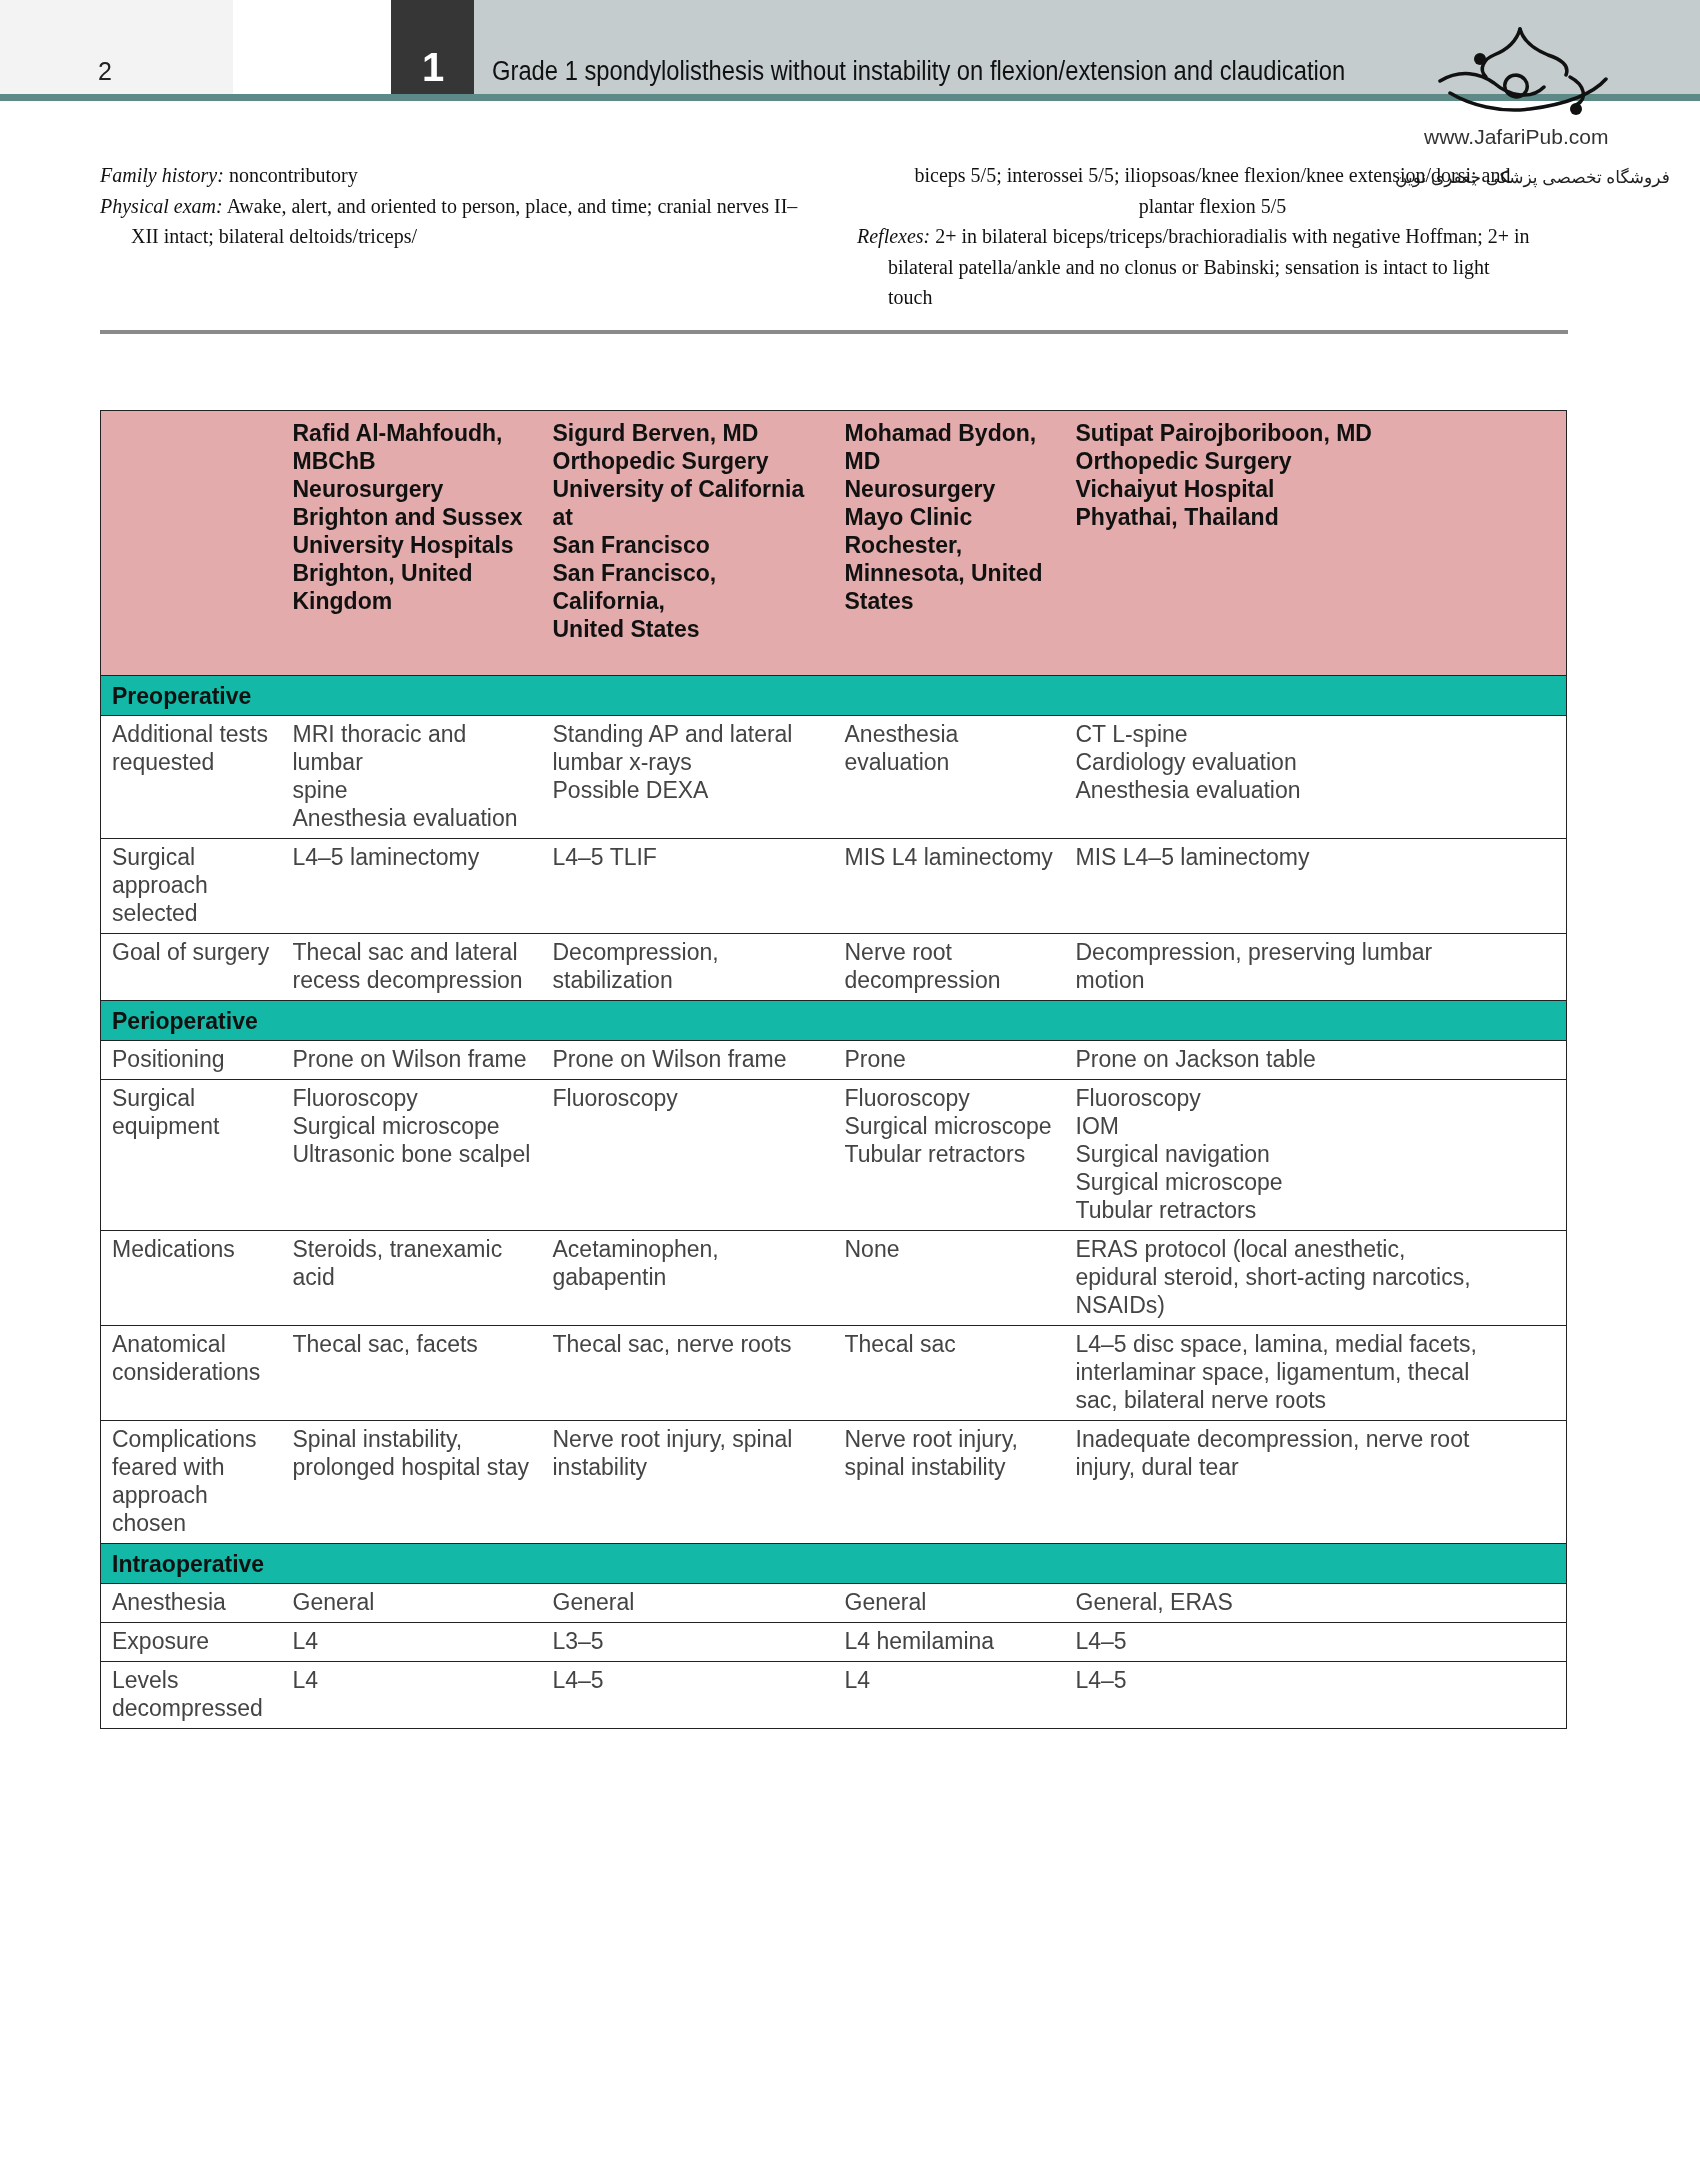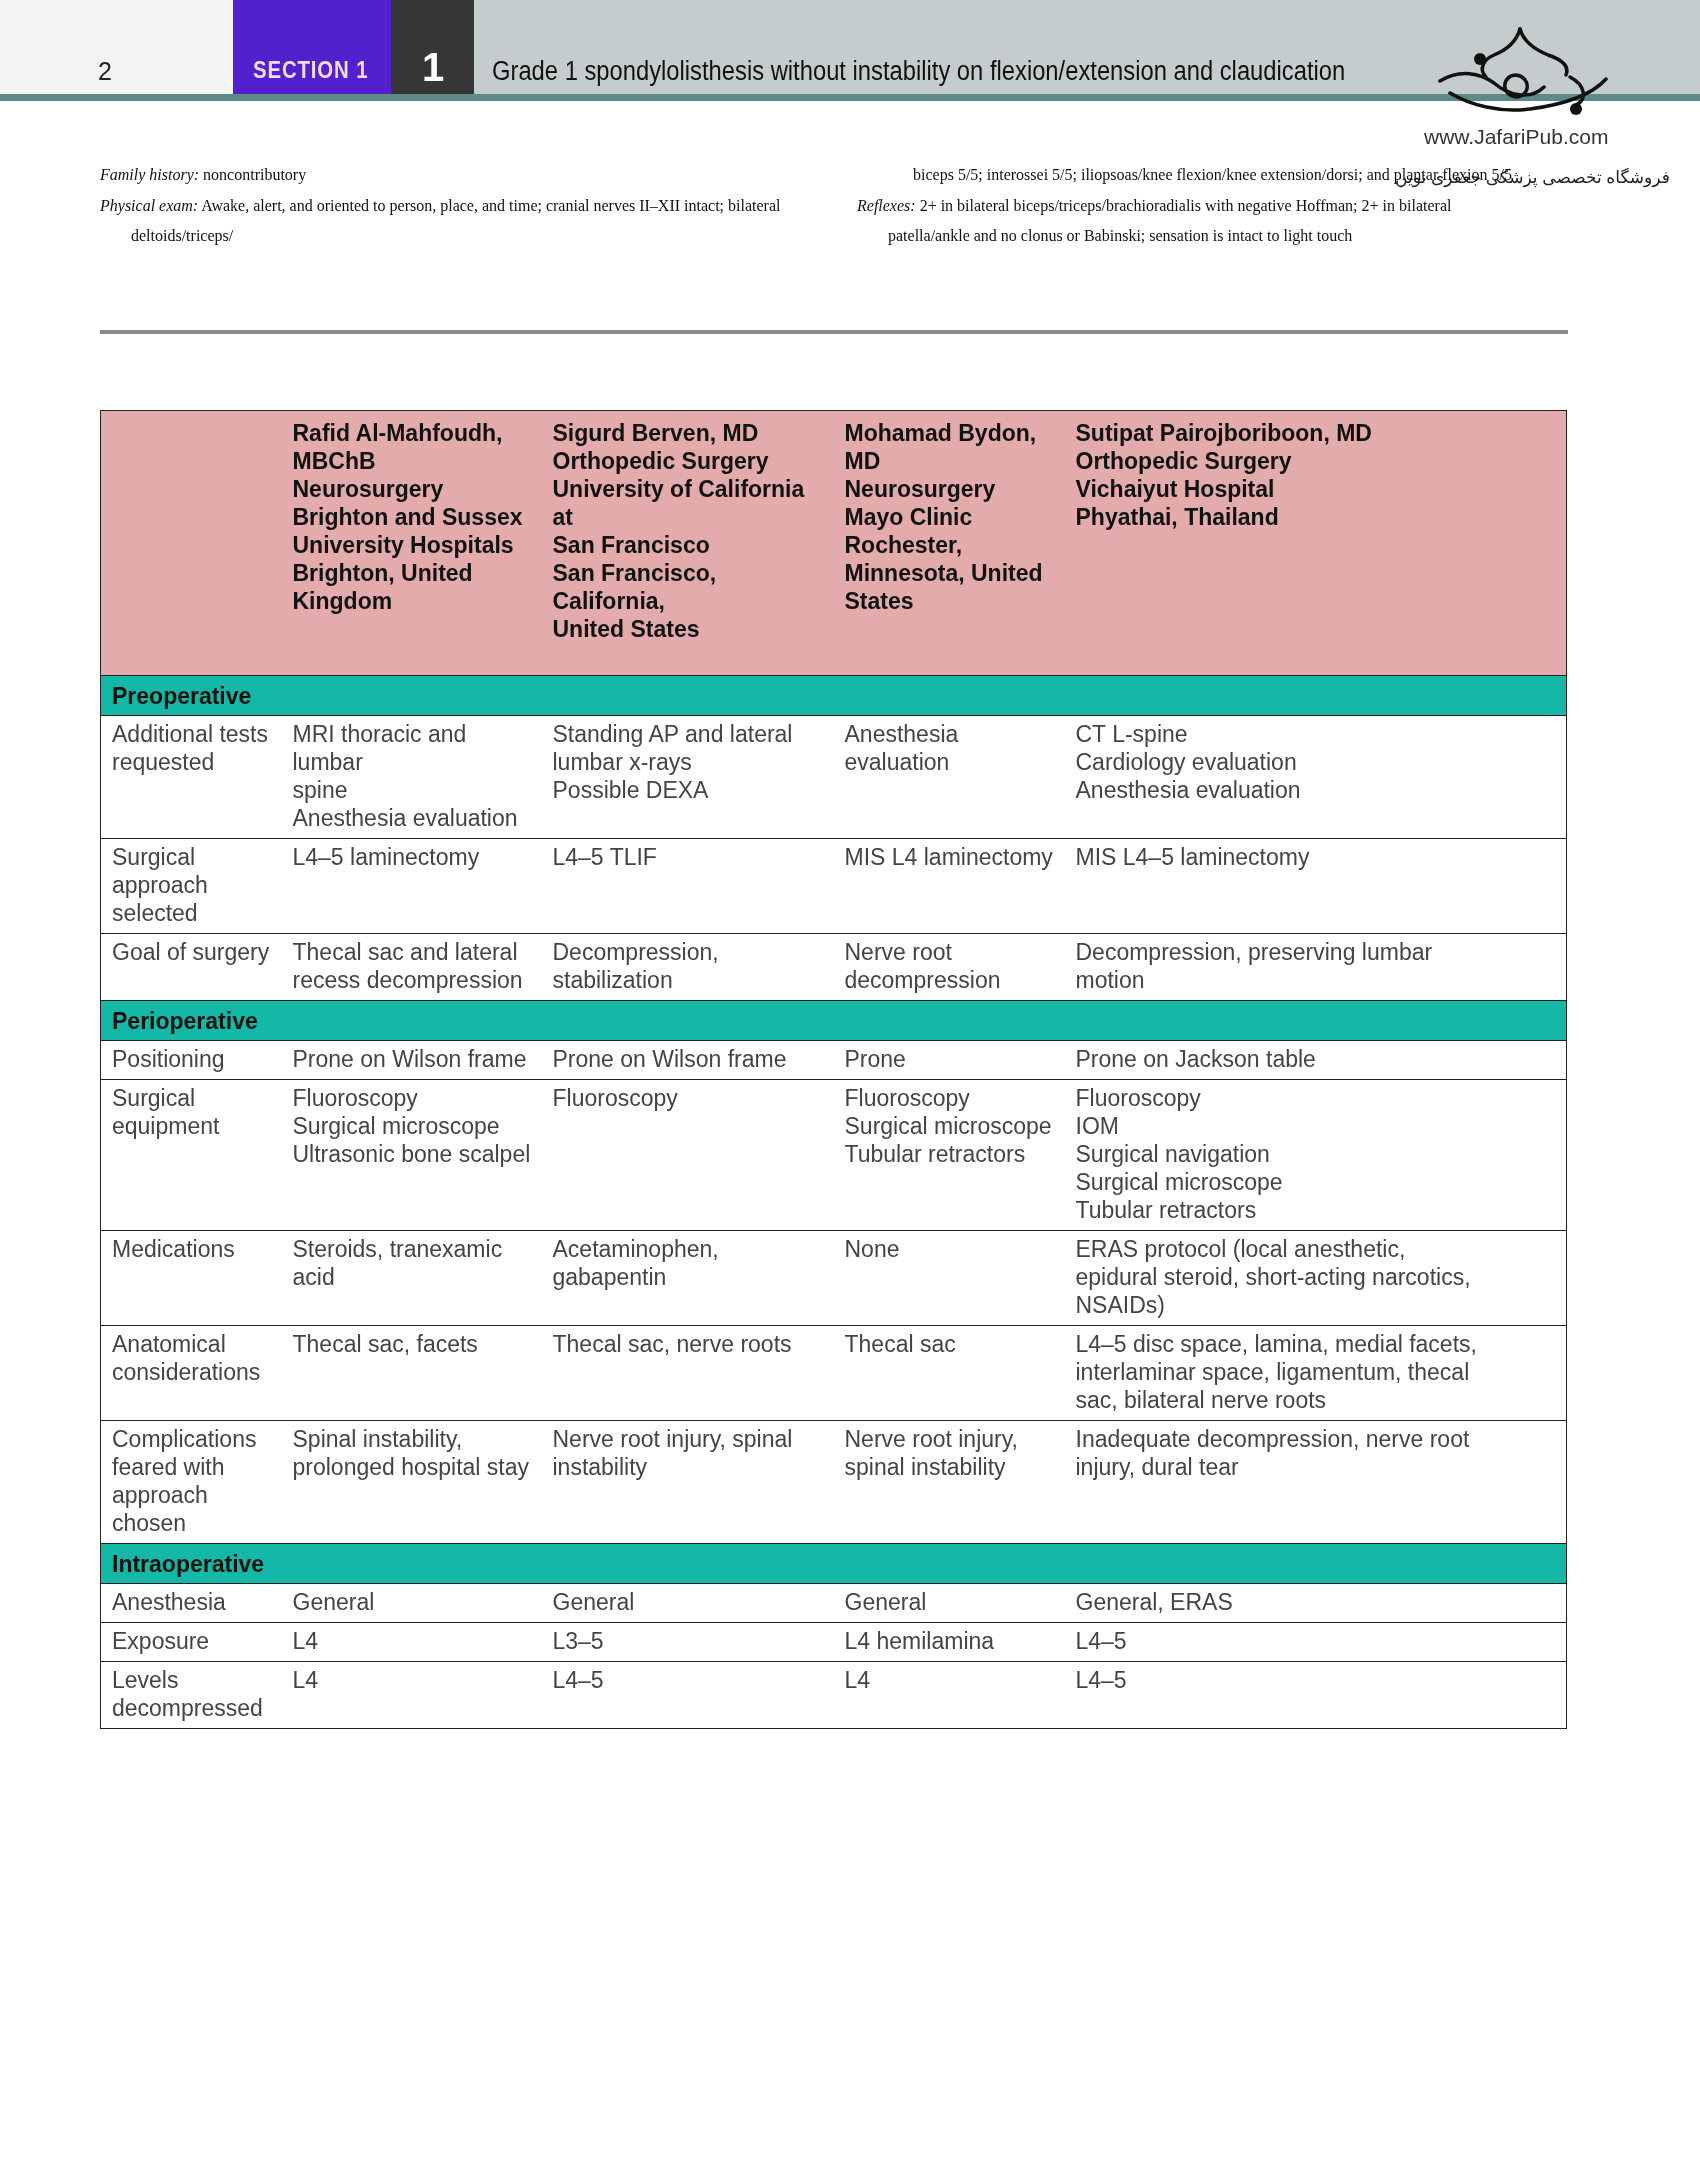--- a/index.html
+++ b/index.html
@@ -19,21 +19,21 @@
   .hdr-title-bg { position: absolute; left: 474px; top: 0; width: 1226px; height: 95px; background: #c4cccd; }
   .hdr-title { position: absolute; left: 492px; top: 56px; font-size: 27px; color: #111; white-space: nowrap;
     transform: scaleX(0.88); transform-origin: left; }
   .hdr-rule { position: absolute; left: 0; top: 94px; width: 1700px; height: 7px; background: #5d8a86; }
   
   .logo { position: absolute; left: 1420px; top: 25px; width: 200px; height: 100px; }
   .logo-url { position: absolute; left: 1424px; top: 125px; font-size: 21px; color: #333; }
   .logo-fa { position: absolute; left: 1395px; top: 167px; font-size: 17px; color: #222; direction: rtl; white-space: nowrap; }
 
   
-  .intro { position: absolute; top: 160px; font-family: "Liberation Serif", serif; font-size: 16px; line-height: 30.5px; color: #111; }
+  .intro { position: absolute; top: 160px; font-family: "Liberation Serif", serif; font-size: 20px; line-height: 30.5px; color: #111; }
   .intro.left { left: 100px; width: 700px; }
   .intro.right { left: 857px; width: 680px; }
   .intro p { margin: 0; padding-left: 31px; text-indent: -31px; }
   .intro p.cont { padding-left: 31px; text-indent: 0; text-align: center; }
   .intro em { font-style: italic; }
   .intro-rule { position: absolute; left: 100px; top: 330px; width: 1468px; height: 4px; background: #8a8a8a; }
 
   
   table.cmp { position: absolute; left: 100px; top: 410px; width: 1467px; border-collapse: collapse;
     font-size: 23px; line-height: 28px; color: #333; }
@@ -45,23 +45,20 @@
   td.rl { color: #444; margin-top: 24px; }
   td.cell { color: #444; font-weight: 300; }
   .line { display: block; }
 </style>
 </head>
 <body>
 
 <div class="hdr">
   <div class="hdr-left"></div>
   <div class="hdr-page">2</div>
-  <div class="hdr-section">
-      <span>SECTION 1</span>
-    </div>
   <div class="hdr-chap">
       <span>1</span>
     </div>
   <div class="hdr-title-bg"></div>
   <div class="hdr-title">Grade 1 spondylolisthesis without instability on flexion/extension and claudication</div>
   <div class="hdr-rule"></div>
 </div>
 
 <svg class="logo" viewBox="0 0 200 100">
   <g fill="none" stroke="#111" stroke-width="3.5" stroke-linecap="round">

